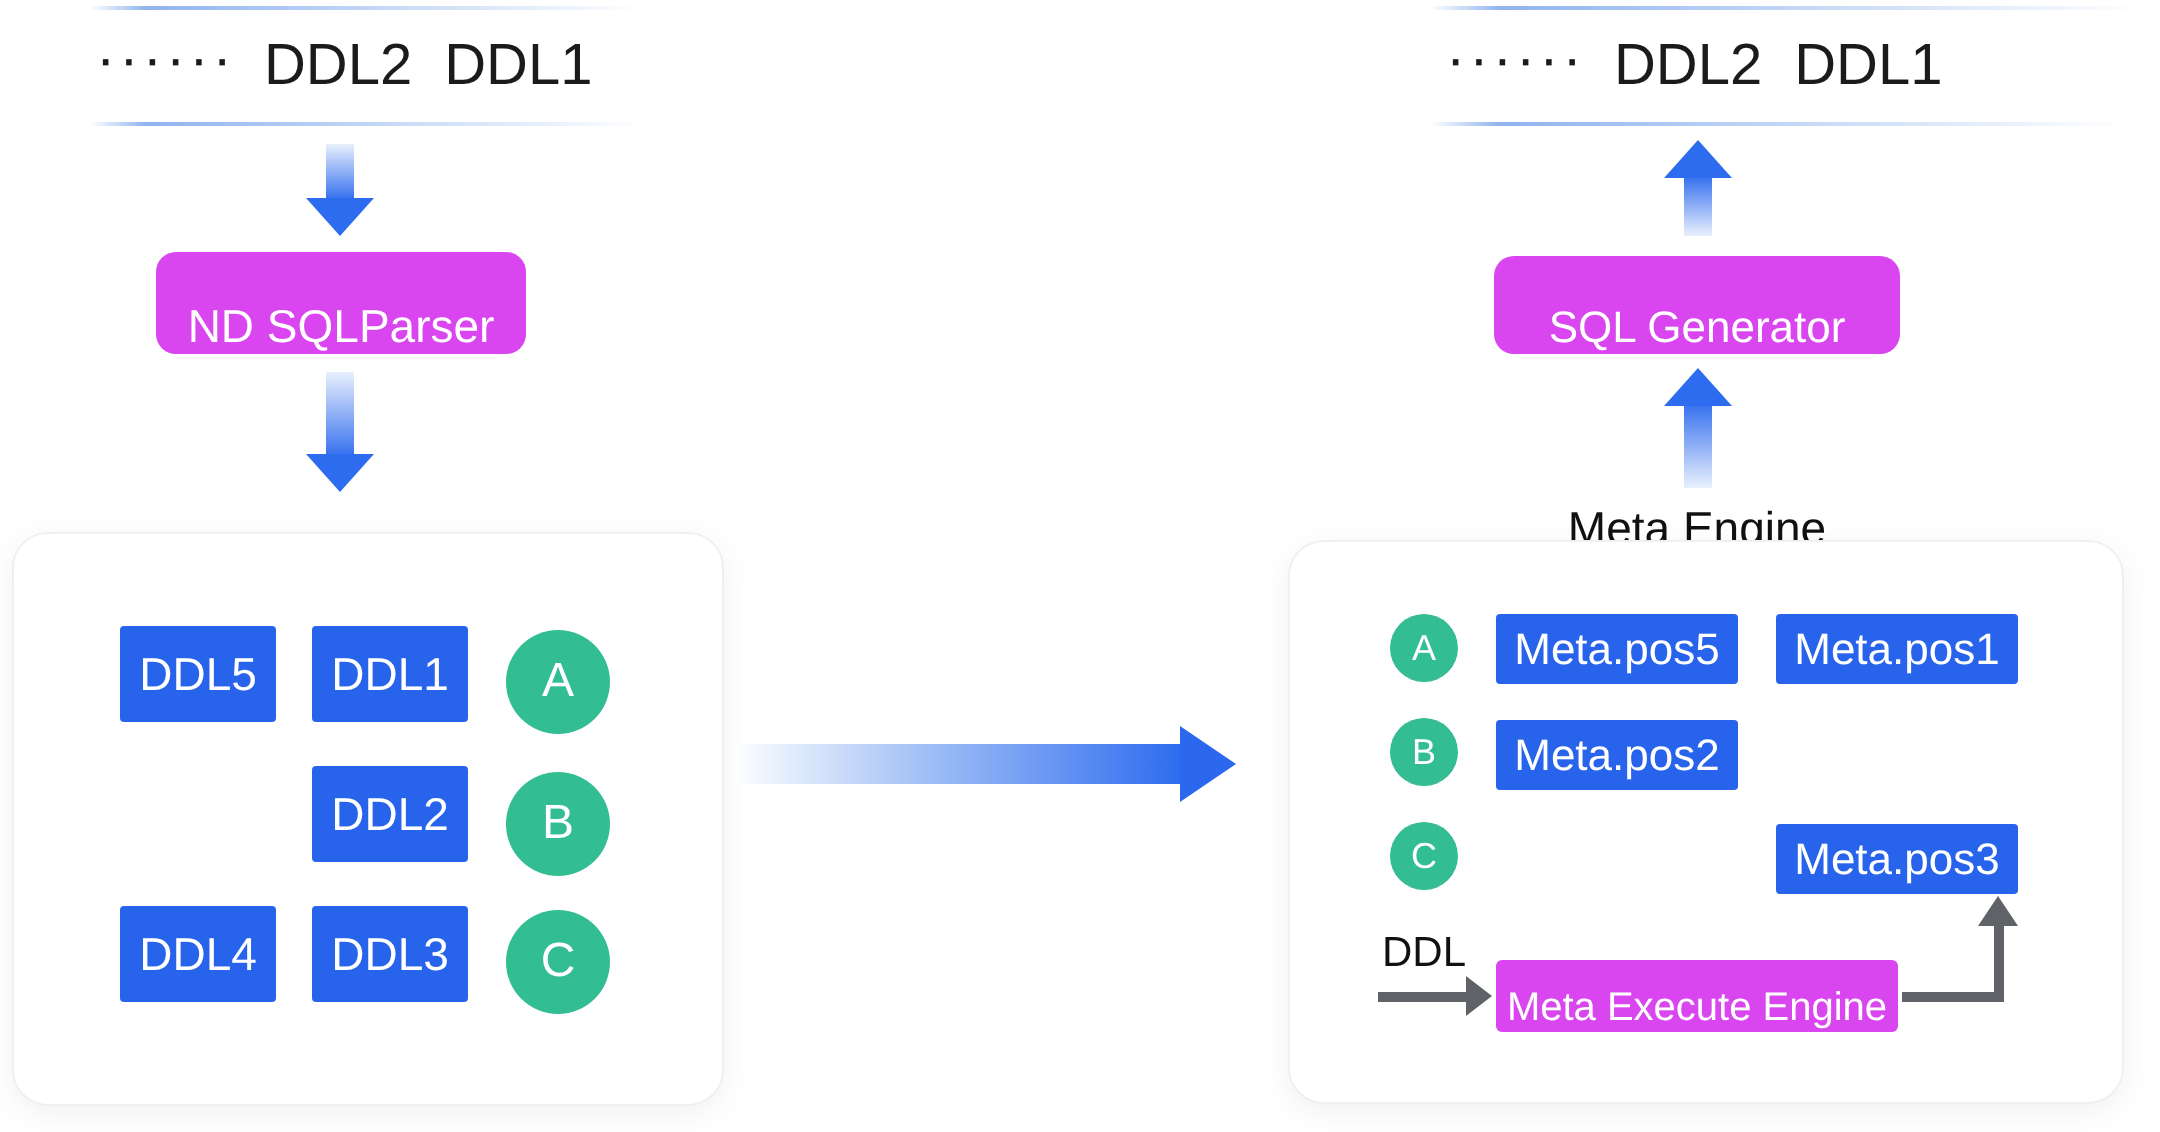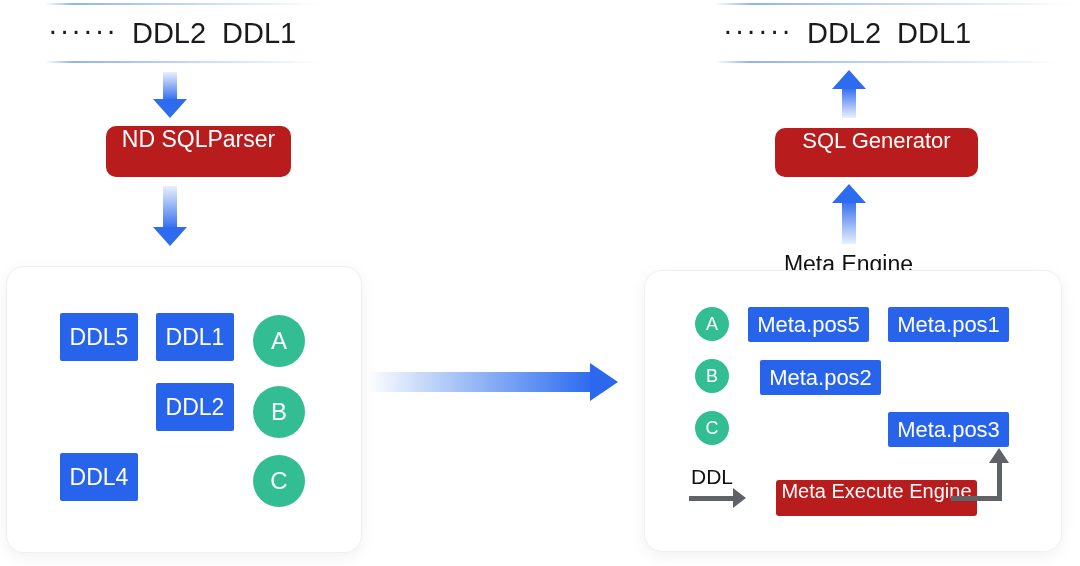--- a/index.html
+++ b/index.html
@@ -11,22 +11,22 @@
   .stream-line{position:absolute;height:2px;
     background:linear-gradient(90deg,rgba(157,190,245,0) 0%,#8fb4ee 10%,#c7daf7 55%,rgba(157,190,245,0) 100%);}
 
   
   .stream-text{position:absolute;display:flex;align-items:center;color:#1b1b1b;
     font-size:29px;line-height:1;white-space:nowrap;}
   .stream-dots{letter-spacing:2px;margin-right:14px;transform:translateY(-3px);}
   .stream-gap{display:inline-block;width:16px;}
 
   
-  .node-green{position:absolute;background:#b91c1c;color:#ffffff;border-radius:10px;
-    display:flex;align-items:flex-start;justify-content:center;font-size:23px;margin-left:28px;}
+  .node-green{position:absolute;background:#d946ef;color:#ffffff;border-radius:10px;
+    display:flex;align-items:flex-end;justify-content:center;font-size:23px;}
 
   
   .panel{position:absolute;background:#ffffff;border:1px solid #f0f0f0;border-radius:18px;
     box-shadow:0 4px 16px rgba(0,0,0,0.06);}
 
   
   .chip{position:absolute;background:#2764eb;color:#ffffff;border-radius:2px;
     display:flex;align-items:center;justify-content:center;}
   .chip-lg{width:78px;height:48px;font-size:23px;}
   .chip-sm{width:121px;height:35px;font-size:22px;}
@@ -105,20 +105,23 @@
     <div class="chip chip-lg" style="left:149px;top:116px;">
         <span>DDL2</span>
       </div>
     <div class="circle circle-lg" style="left:246px;top:119px;">
         <span>B</span>
       </div>
 
     <div class="chip chip-lg" style="left:53px;top:186px;">
         <span>DDL4</span>
       </div>
+    <div class="chip chip-lg" style="left:149px;top:186px;">
+        <span>DDL3</span>
+      </div>
     <div class="circle circle-lg" style="left:246px;top:188px;">
         <span>C</span>
       </div>
   </div>
 
   <div class="h-arrow" style="left:368px;top:363px;height:38px;">
     <div class="h-shaft"></div>
     <div class="h-head"></div>
   </div>
 
@@ -154,21 +157,21 @@
     <div class="chip chip-sm" style="left:103px;top:36px;">
         <span>Meta.pos5</span>
       </div>
     <div class="chip chip-sm" style="left:243px;top:36px;">
         <span>Meta.pos1</span>
       </div>
 
     <div class="circle circle-sm" style="left:50px;top:88px;">
         <span>B</span>
       </div>
-    <div class="chip chip-sm" style="left:115px;top:89px;">
+    <div class="chip chip-sm" style="left:103px;top:89px;">
         <span>Meta.pos2</span>
       </div>
 
     <div class="circle circle-sm" style="left:50px;top:140px;">
         <span>C</span>
       </div>
     <div class="chip chip-sm" style="left:243px;top:141px;">
         <span>Meta.pos3</span>
       </div>
 

